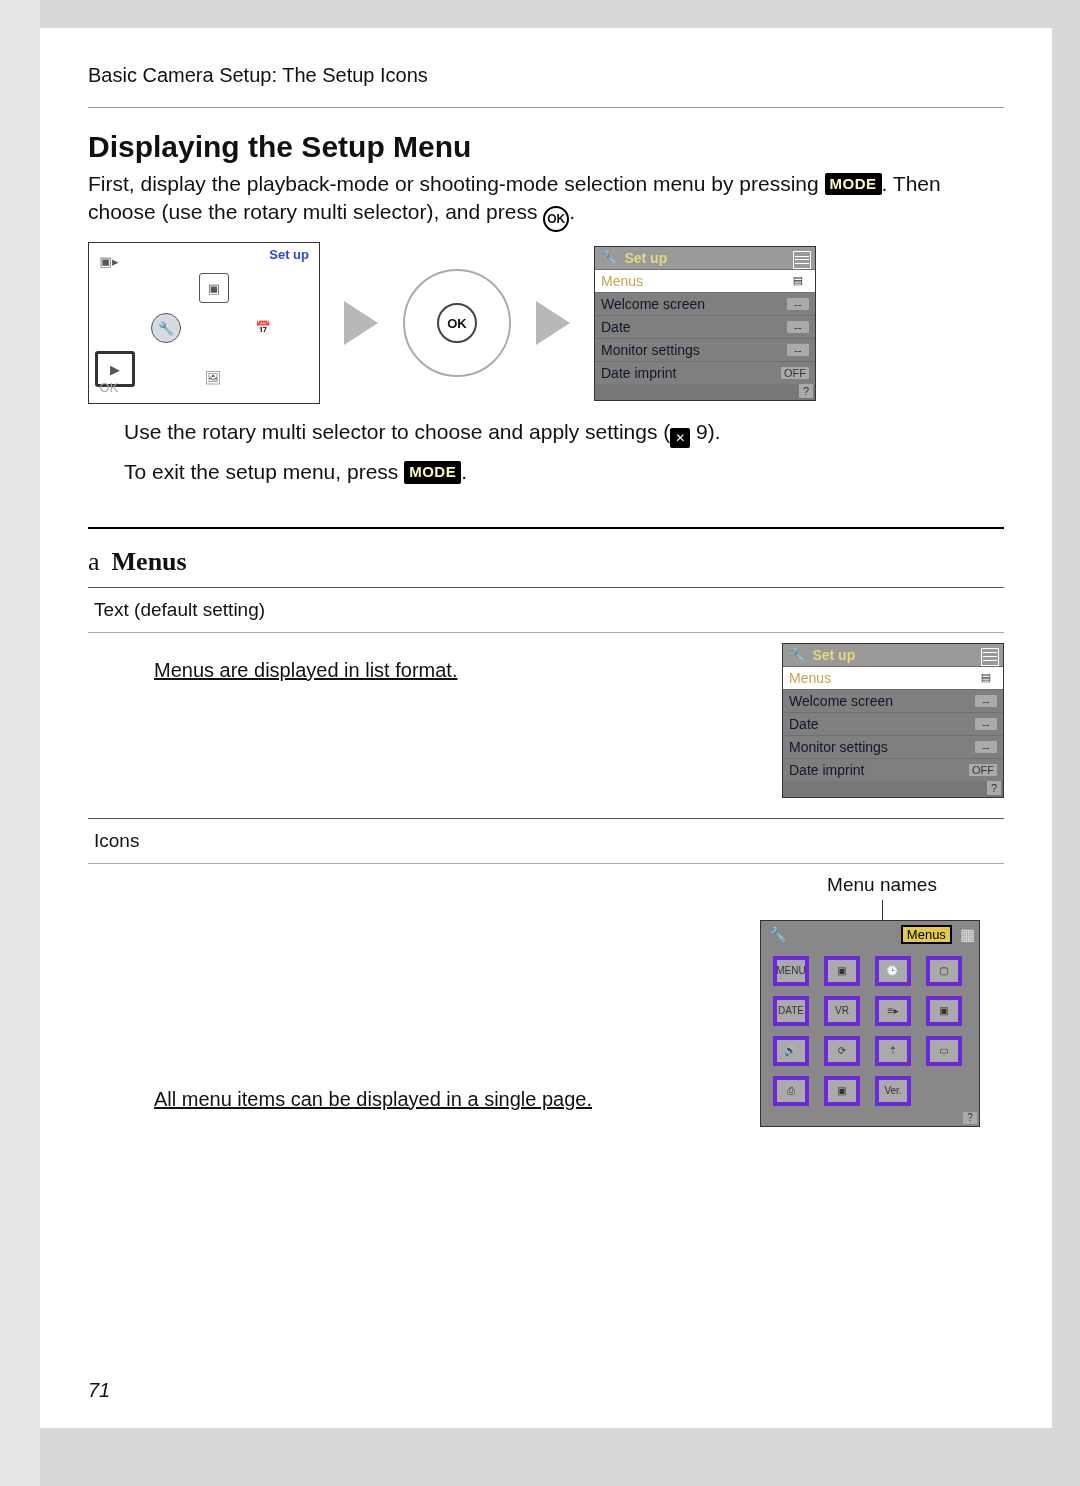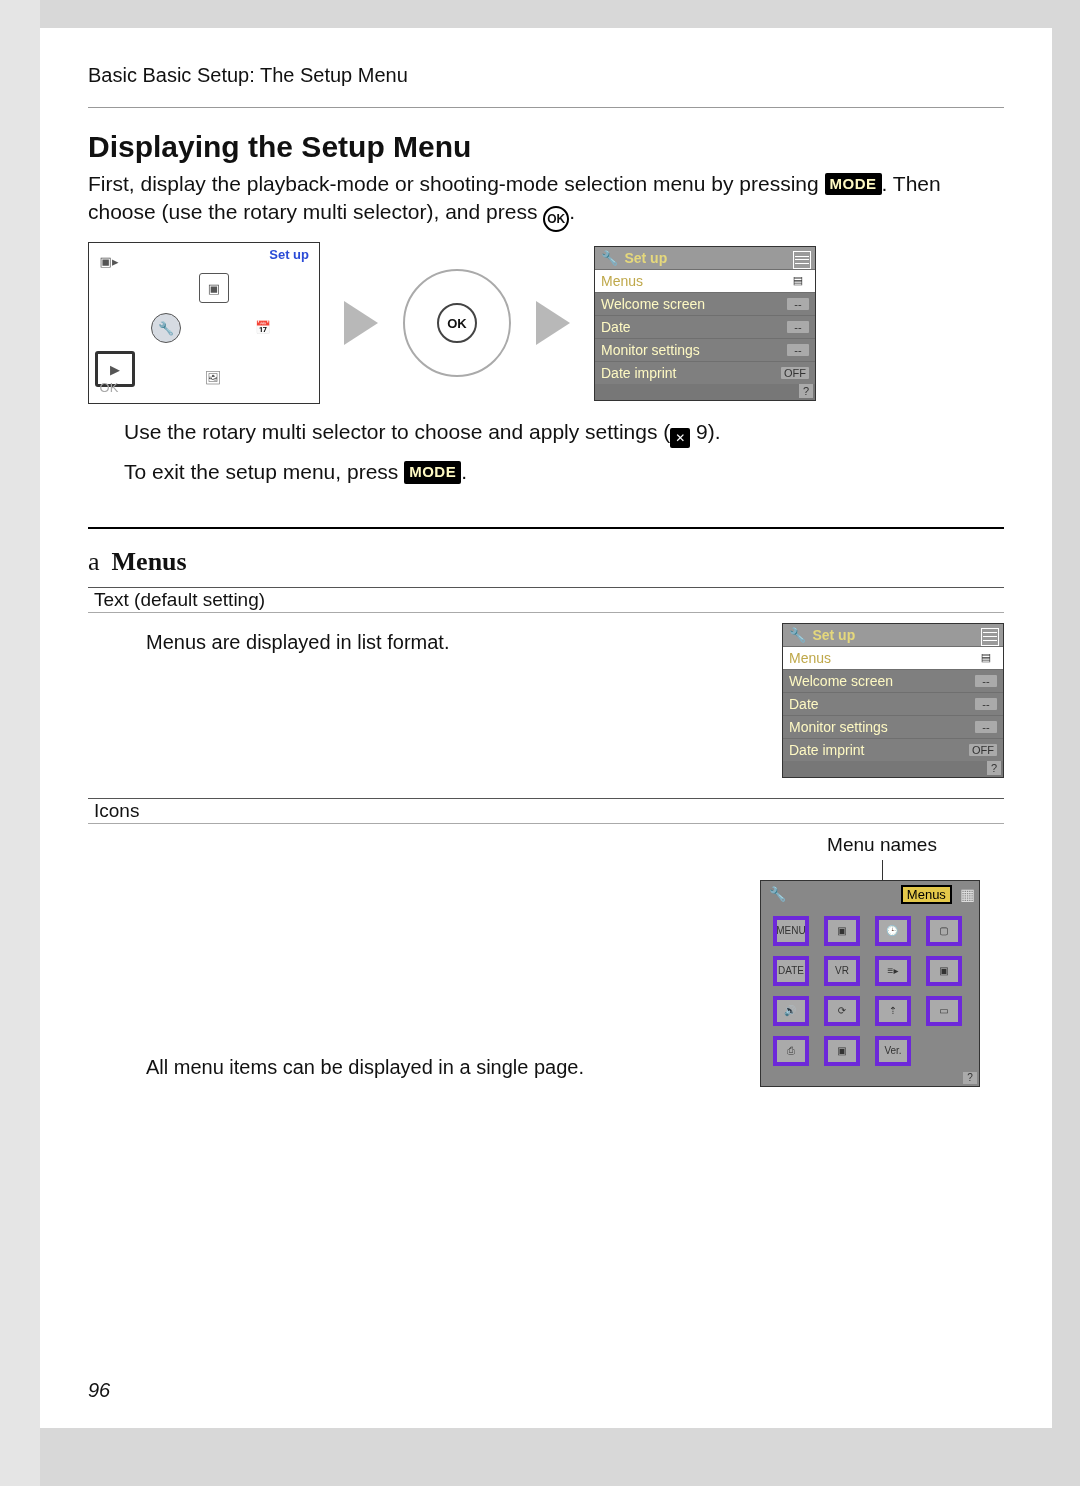--- a/index.html
+++ b/index.html
@@ -179,21 +179,21 @@
     background: #7f7f7f;
     padding: 3px 6px;
     display: flex;
     justify-content: space-between;
     align-items: center;
     border-top: 1px solid #6f6f6f;
   }
   .menu-screen .row.highlight {
     background: #8a8a8a;
   }
-  .menu-screen .row span.name { color: #fef9c3; }
+  .menu-screen .row span.name { color: #0f172a; }
   .menu-screen .row span.val {
     font-size: 11px;
     background:#aaa;
     color:#333;
     padding:0 3px;
     border-radius:1px;
     min-width:16px;
     text-align:center;
   }
   .menu-screen .row.first { background:#fff; color:#000; }
@@ -221,30 +221,30 @@
     font-family: Liberation Serif, serif;
   }
   h2.sub .prefix {
     font-weight: 400;
     margin-right: 12px;
   }
   .opt-block { margin-top: 10px; }
   .opt-title {
     border-top: 1px solid #555;
     border-bottom: 1px solid #aaa;
-    padding: 1px 6px;
+    padding: 11px 6px;
     font-size: 19px;
   }
   .opt-content {
     display: flex;
     gap: 30px;
     padding: 10px 0 10px 50px;
     align-items: flex-start;
   }
-  .opt-content p { margin:8px; font-size:20px; flex:1; }
+  .opt-content p { margin:16px; font-size:20px; flex:1;text-decoration:underline; }
 
   .icons-screen {
     border:1px solid #333;
     width:218px;
     background:#888;
     position:relative;
   }
   .icons-screen .top {
     display:flex;justify-content:flex-end;align-items:center;
     padding:4px;
@@ -293,21 +293,21 @@
   }
 </style>
 </head>
 <body>
 
 <div class="left-gutter"></div>
 <div class="section-tab"></div>
 <div class="vertical-text">Shooting, Playback and Setup Menus</div>
 
 <div class="page">
-  <div class="header-path">Basic Basic Setup: The Setup Menu</div>
+  <div class="header-path">Basic Camera Setup: The Setup Icons</div>
   <hr class="head-rule">
 
   <h1 class="sec">Displaying the Setup Menu</h1>
 
   <p class="body">
     <span>First, display the playback-mode or shooting-mode selection menu by pressing </span>
     <span class="mode-label">MODE</span><span>. Then choose </span>
     <span> (use the rotary multi selector), and press </span>
     <span class="ok-circle">OK</span><span>.</span>
   </p>
@@ -456,14 +456,14 @@
             <div class="ic" style="background:transparent;border:none;"></div>
           </div>
           <div class="foot">
             <div class="q">?</div>
           </div>
         </div>
       </div>
     </div>
   </div>
 
-  <div class="page-number">96</div>
+  <div class="page-number">71</div>
 </div>
 
 </body></html>

